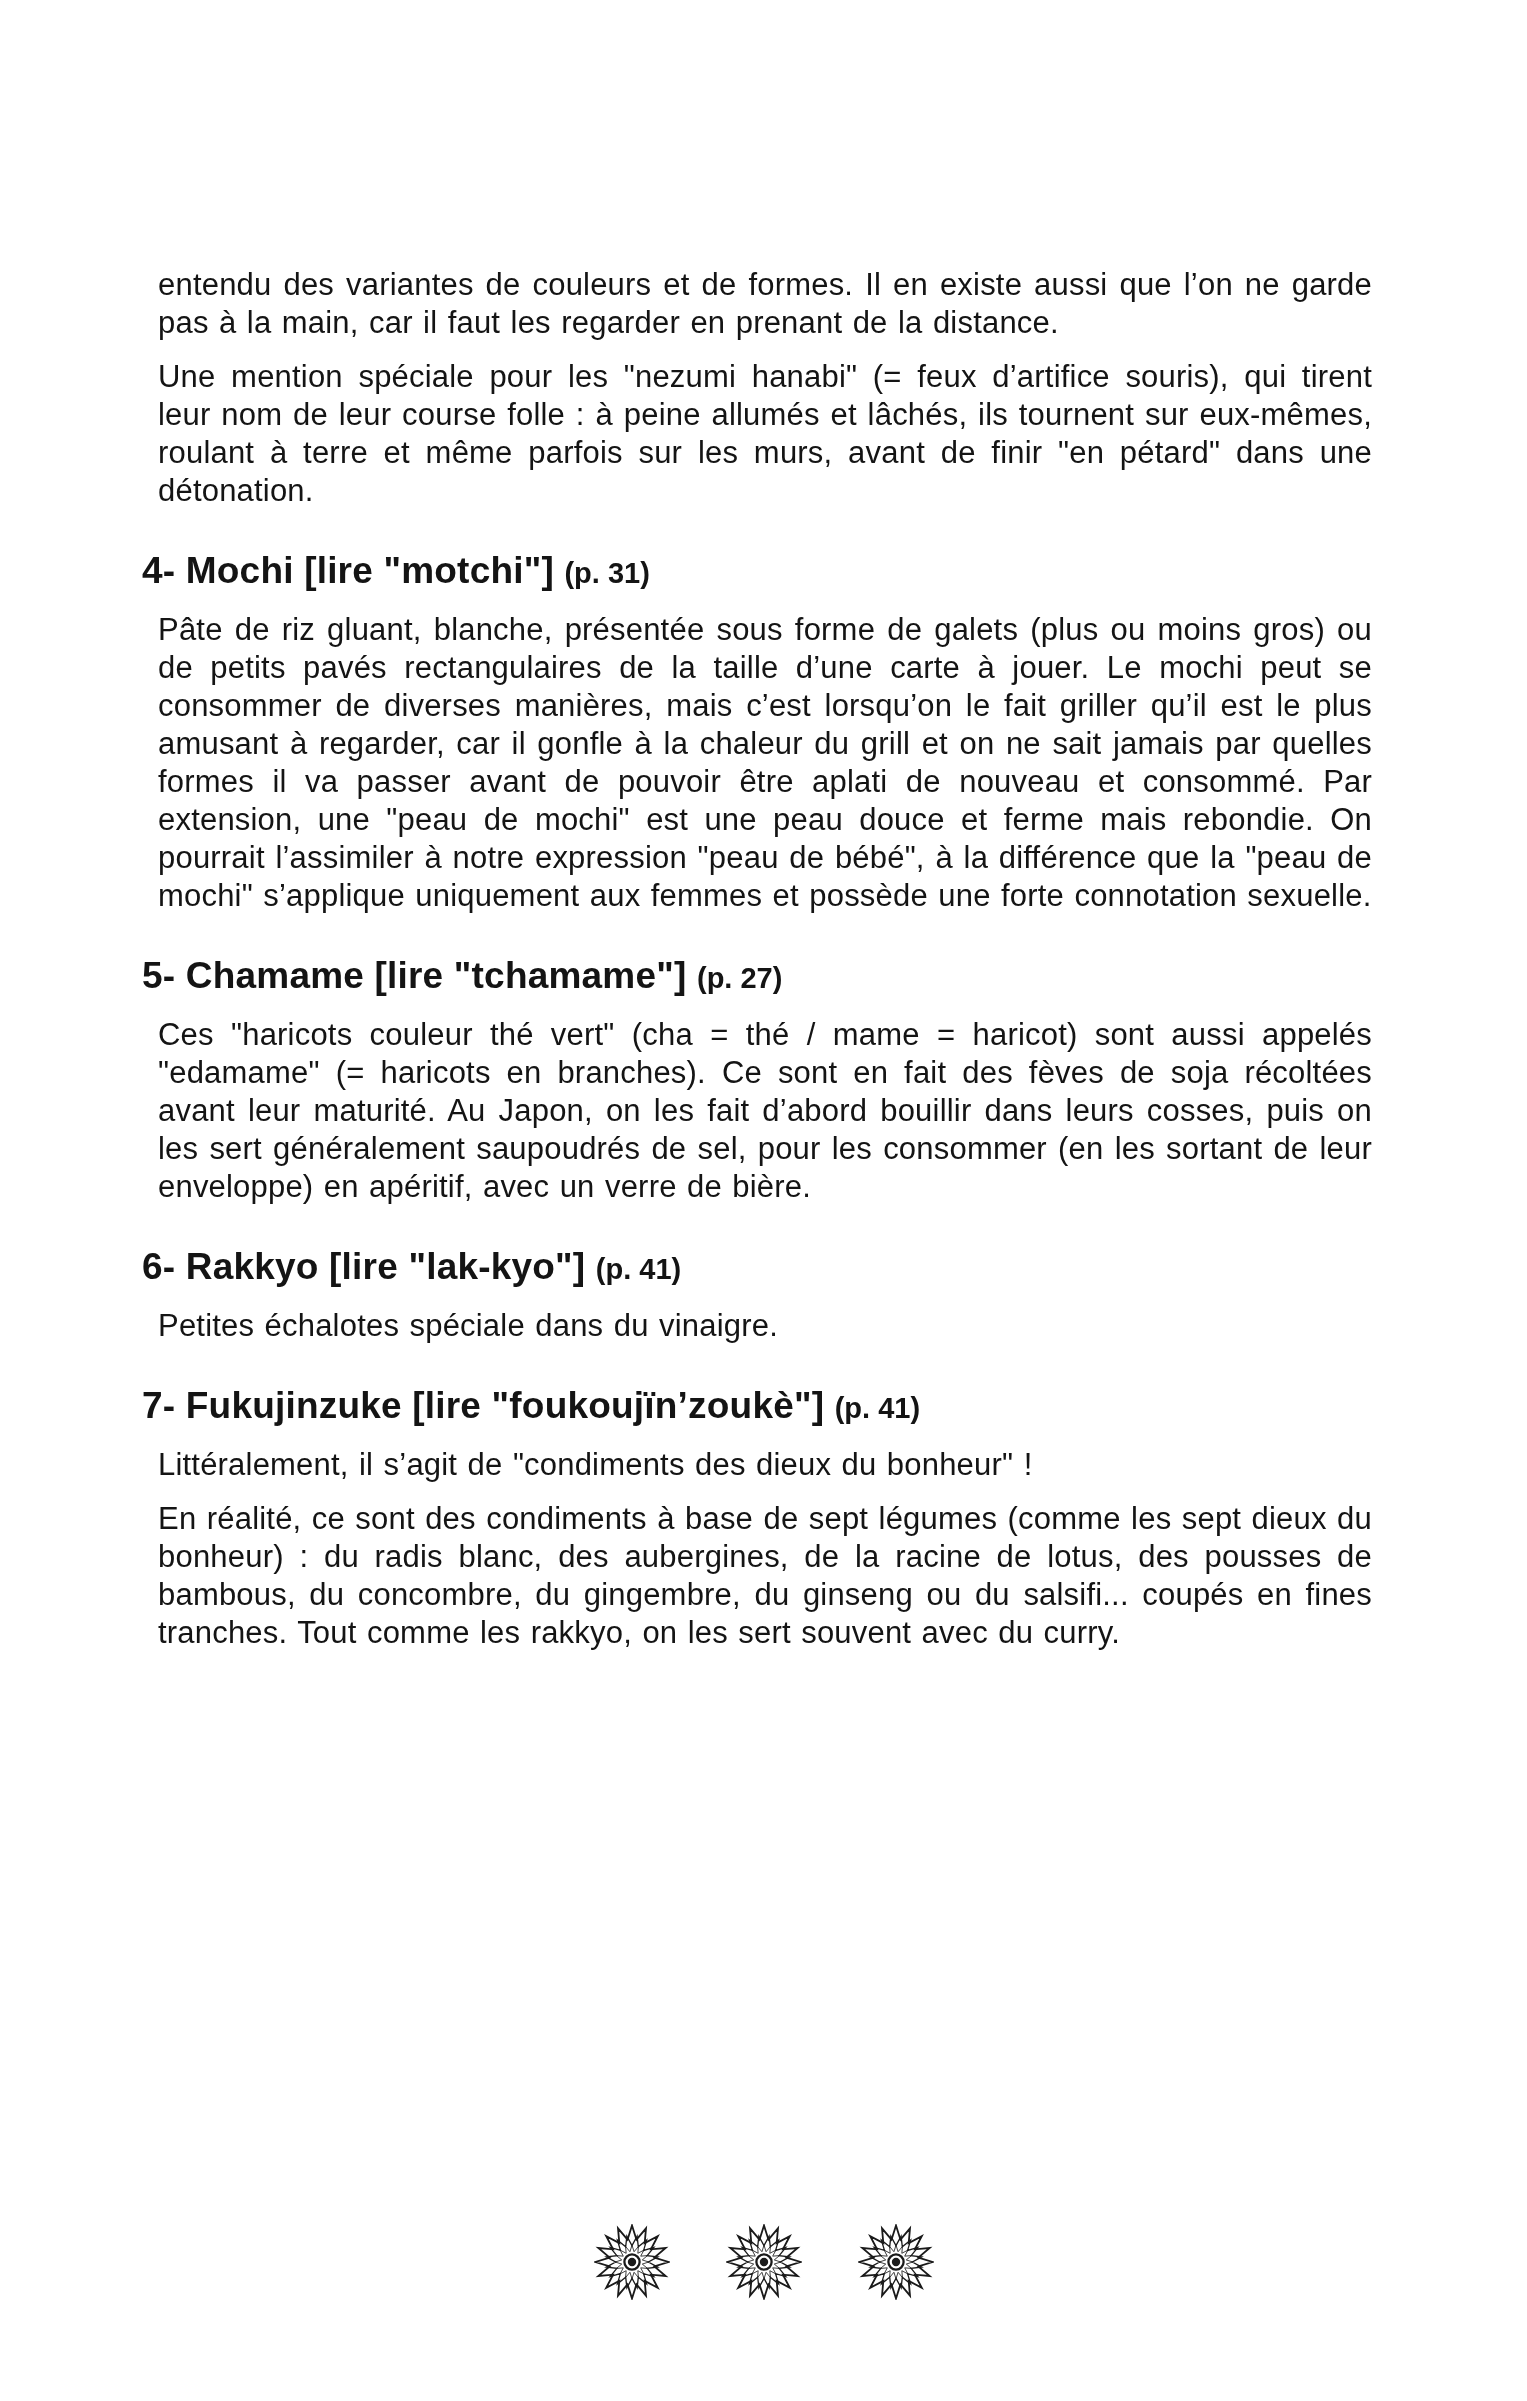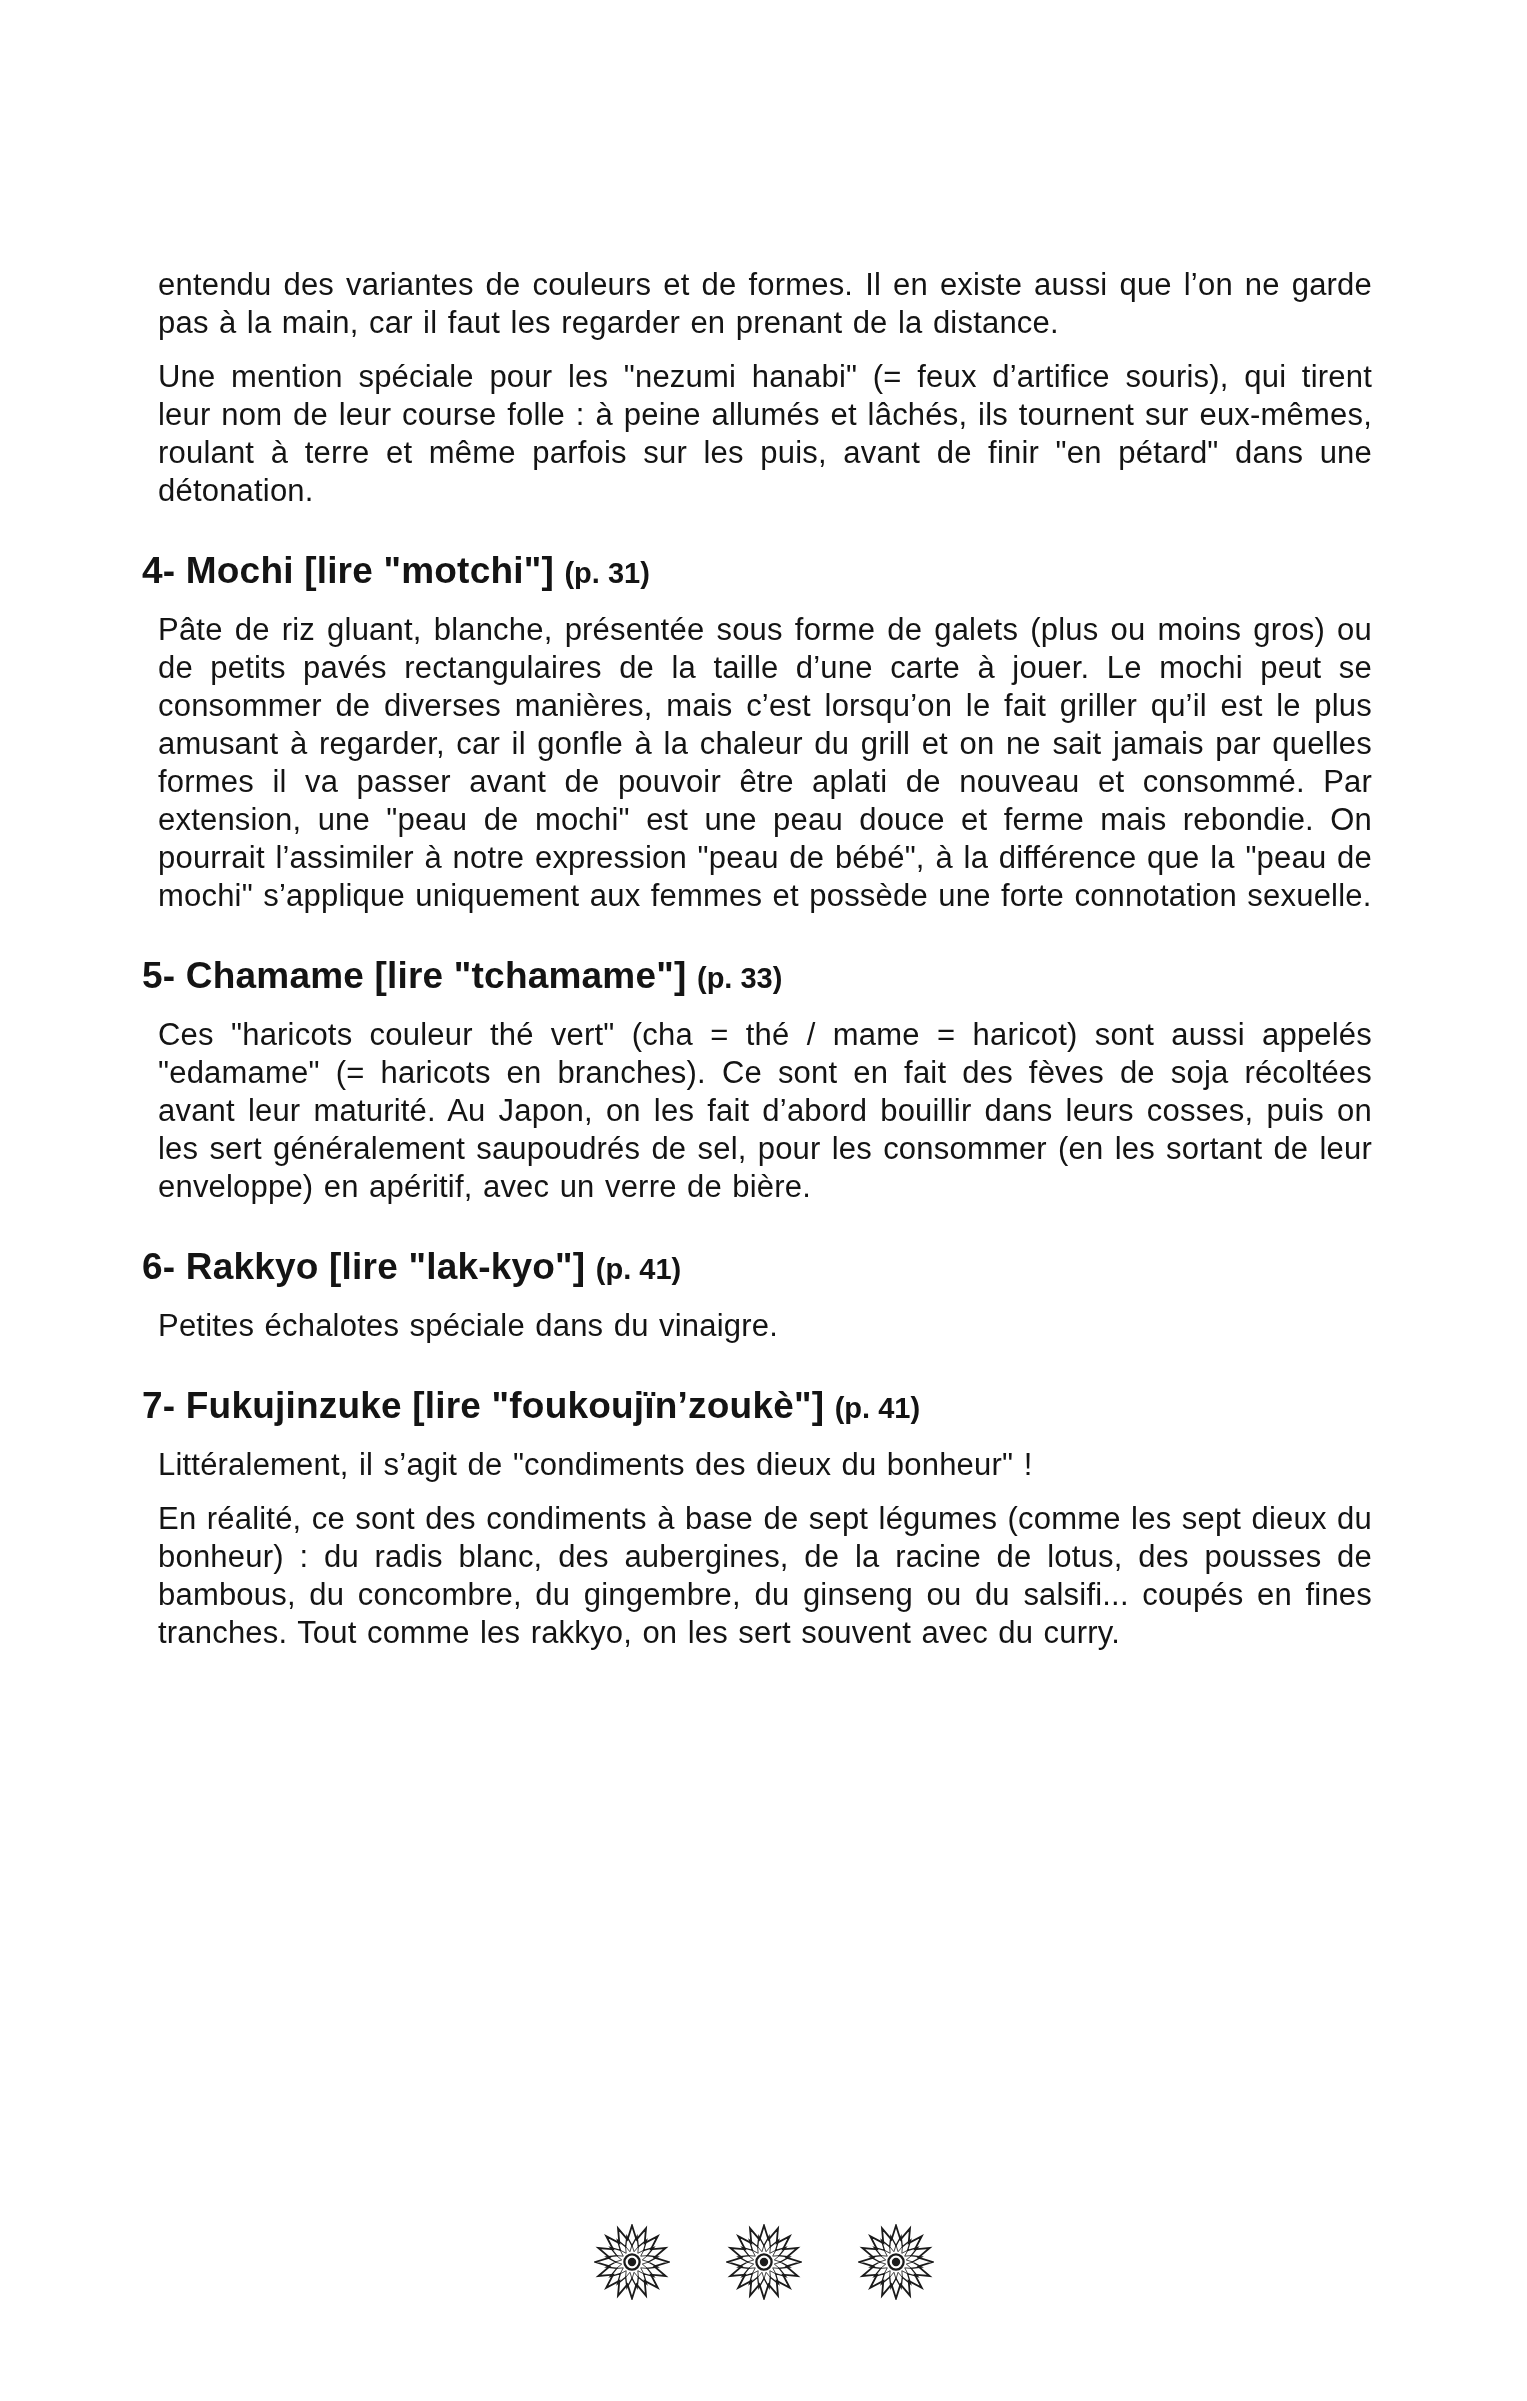--- a/index.html
+++ b/index.html
@@ -56,29 +56,29 @@
   .flower { width: 76px; height: 76px; display: block; }
 </style>
 </head>
 <body>
 
 <div class="page">
 
   <main class="content">
 
     <p class="body-par">entendu des variantes de couleurs et de formes. Il en existe aussi que l’on ne garde pas à la main, car il faut les regarder en prenant de la distance.</p>
-    <p class="body-par">Une mention spéciale pour les "nezumi hanabi" (= feux d’artifice souris), qui tirent leur nom de leur course folle : à peine allumés et lâchés, ils tournent sur eux-mêmes, roulant à terre et même parfois sur les puis, avant de finir "en pétard" dans une détonation.</p>
+    <p class="body-par">Une mention spéciale pour les "nezumi hanabi" (= feux d’artifice souris), qui tirent leur nom de leur course folle : à peine allumés et lâchés, ils tournent sur eux-mêmes, roulant à terre et même parfois sur les murs, avant de finir "en pétard" dans une détonation.</p>
 
     <section>
       <h2 class="sec-heading"><span>4- Mochi [lire "motchi"]</span> <span class="sec-pageref">(p. 31)</span></h2>
       <p class="body-par">Pâte de riz gluant, blanche, présentée sous forme de galets (plus ou moins gros) ou de petits pavés rectangulaires de la taille d’une carte à jouer. Le mochi peut se consommer de diverses manières, mais c’est lorsqu’on le fait griller qu’il est le plus amusant à regarder, car il gonfle à la chaleur du grill et on ne sait jamais par quelles formes il va passer avant de pouvoir être aplati de nouveau et consommé. Par extension, une "peau de mochi" est une peau douce et ferme mais rebondie. On pourrait l’assimiler à notre expression "peau de bébé", à la différence que la "peau de mochi" s’applique uniquement aux femmes et possède une forte connotation sexuelle.</p>
     </section>
 
     <section>
-      <h2 class="sec-heading"><span>5- Chamame [lire "tchamame"]</span> <span class="sec-pageref">(p. 33)</span></h2>
+      <h2 class="sec-heading"><span>5- Chamame [lire "tchamame"]</span> <span class="sec-pageref">(p. 27)</span></h2>
       <p class="body-par">Ces "haricots couleur thé vert" (cha = thé / mame = haricot) sont aussi appelés "edamame" (= haricots en branches). Ce sont en fait des fèves de soja récoltées avant leur maturité. Au Japon, on les fait d’abord bouillir dans leurs cosses, puis on les sert généralement saupoudrés de sel, pour les consommer (en les sortant de leur enveloppe) en apéritif, avec un verre de bière.</p>
     </section>
 
     <section>
       <h2 class="sec-heading"><span>6- Rakkyo [lire "lak-kyo"]</span> <span class="sec-pageref">(p. 41)</span></h2>
       <p class="body-par">Petites échalotes spéciale dans du vinaigre.</p>
     </section>
 
     <section>
       <h2 class="sec-heading"><span>7- Fukujinzuke [lire "foukoujïn’zoukè"]</span> <span class="sec-pageref">(p. 41)</span></h2>

